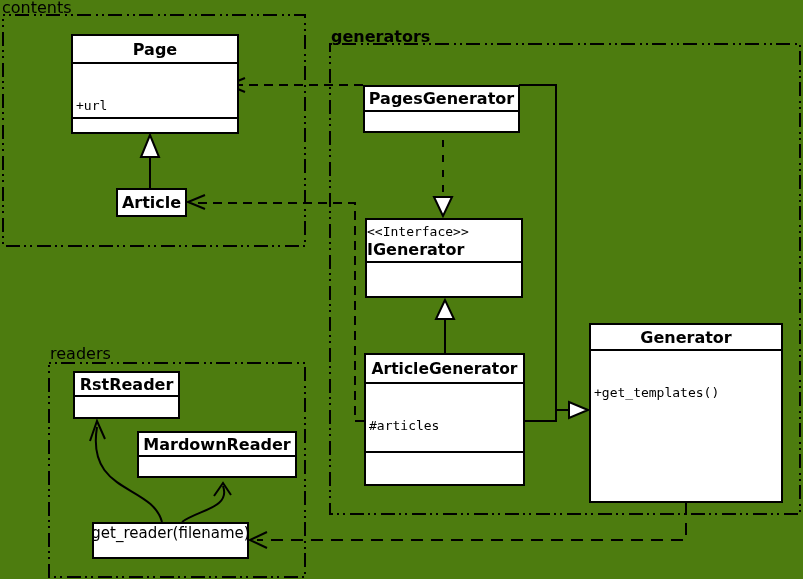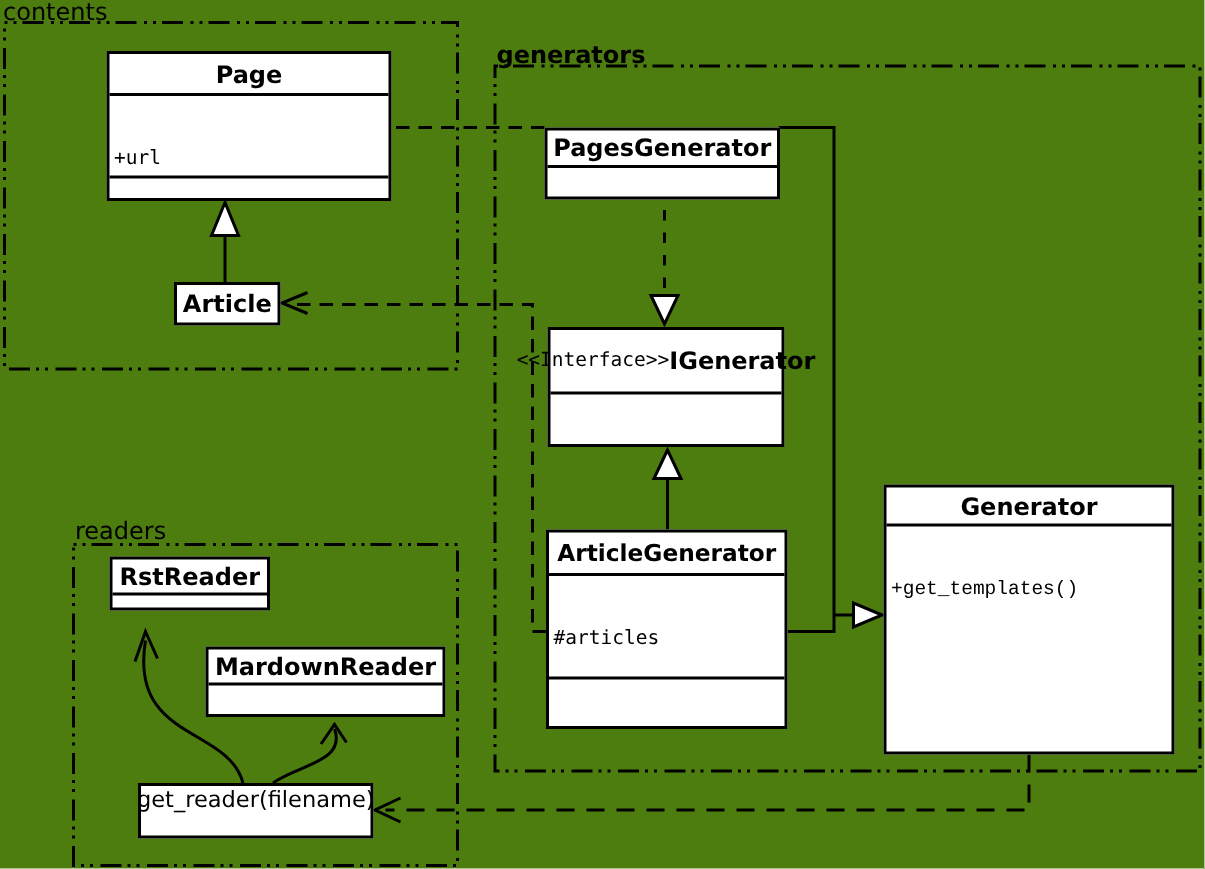--- a/index.html
+++ b/index.html
@@ -5,21 +5,21 @@
   html,body{margin:0;padding:0;background:#fff;}
   #stage{position:relative;width:803px;height:579px;background:#4d7c0f;overflow:hidden;
          font-family:"DejaVu Sans","Liberation Sans",sans-serif;color:#000;}
   #wires{position:absolute;left:0;top:0;width:803px;height:579px;}
   .pkg-label{position:absolute;font-size:16px;line-height:16px;color:#000;white-space:nowrap;}
   .box{position:absolute;background:#fff;border:2px solid #000;box-sizing:border-box;
        display:flex;flex-direction:column;}
   .t{display:flex;align-items:center;justify-content:center;
      font-weight:bold;font-size:16px;white-space:nowrap;}
   .t-sm{font-size:15.5px;}
-  .t-stack{display:flex;flex-direction:row;align-items:center;justify-content:center;}
+  .t-stack{display:flex;flex-direction:column;align-items:flex-start;justify-content:center;}
   .stereo{font:13px/17px "DejaVu Sans Mono","Liberation Mono",monospace;font-weight:normal;}
   .sec{border-top:2px solid #000;font:13px/16.5px "DejaVu Sans Mono","Liberation Mono",monospace;
        padding:1px 4px 0 3px;white-space:pre;overflow:hidden;}
   .plain{display:flex;align-items:center;justify-content:flex-start;
          font-size:15px;white-space:nowrap;}
   .row{white-space:pre;}
 </style>
 </head>
 <body>
 
@@ -75,21 +75,21 @@
     <g>
       <path d="M182,522 C198,510 231,508 223,486"></path>
       <polyline points="214,496 223,483 231,495"></polyline>
     </g>
   </svg>
 
   <div class="pkg-label" style="left:2px;top:0px;">contents</div>
   <div class="pkg-label" style="left:331px;top:29px;font-weight:bold;">generators</div>
   <div class="pkg-label" style="left:50px;top:346px;">readers</div>
 
-  <div class="box" style="left:71px;top:34px;width:190px;height:100px;">
+  <div class="box" style="left:71px;top:34px;width:168px;height:100px;">
     <div class="t" style="height:26px;">Page</div>
     <div class="sec" style="height:52px;">
       <div class="row">+url</div>
       
       
     </div>
     <div class="sec" style="flex:1;">
       
     </div>
   </div>
@@ -125,28 +125,28 @@
       
     </div>
     <div class="sec" style="flex:1;">
       
       
     </div>
   </div>
 
   <div class="box" style="left:589px;top:323px;width:194px;height:180px;">
     <div class="t" style="height:24px;">Generator</div>
-    <div class="sec" style="flex:1;font-family:Liberation Mono, monospace;">
+    <div class="sec" style="flex:1;">
       <div class="row">+get_templates()</div>
       
       
     </div>
   </div>
 
-  <div class="box" style="left:73px;top:371px;width:107px;height:36px;">
+  <div class="box" style="left:73px;top:371px;width:107px;height:48px;">
     <div class="t" style="height:22px;">RstReader</div>
     <div class="sec" style="flex:1;">
       
     </div>
   </div>
 
   <div class="box" style="left:137px;top:431px;width:160px;height:47px;">
     <div class="t" style="height:22px;">MardownReader</div>
     <div class="sec" style="flex:1;">
       

